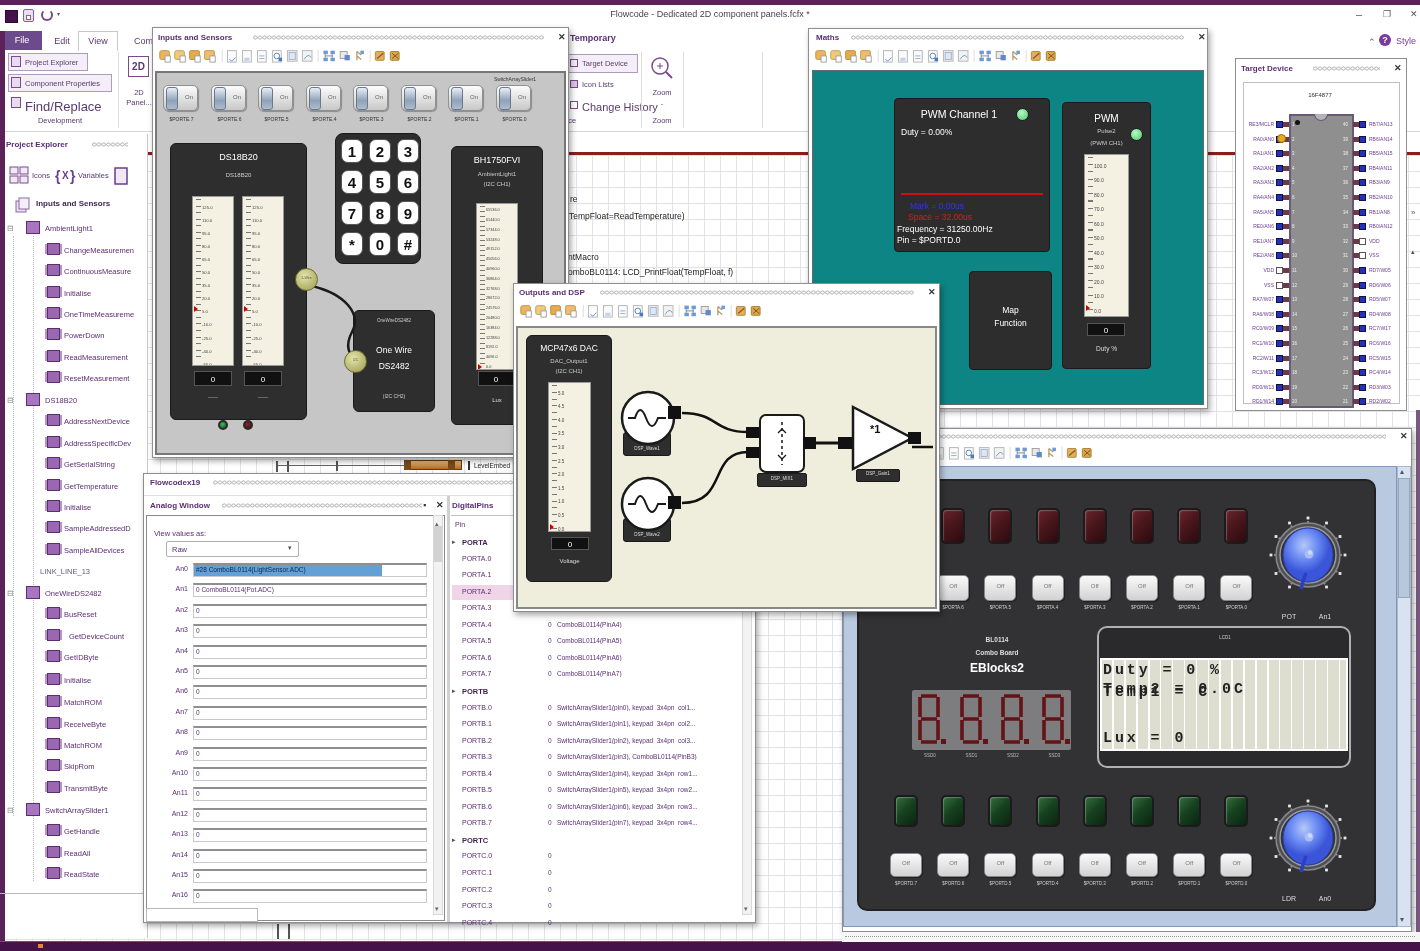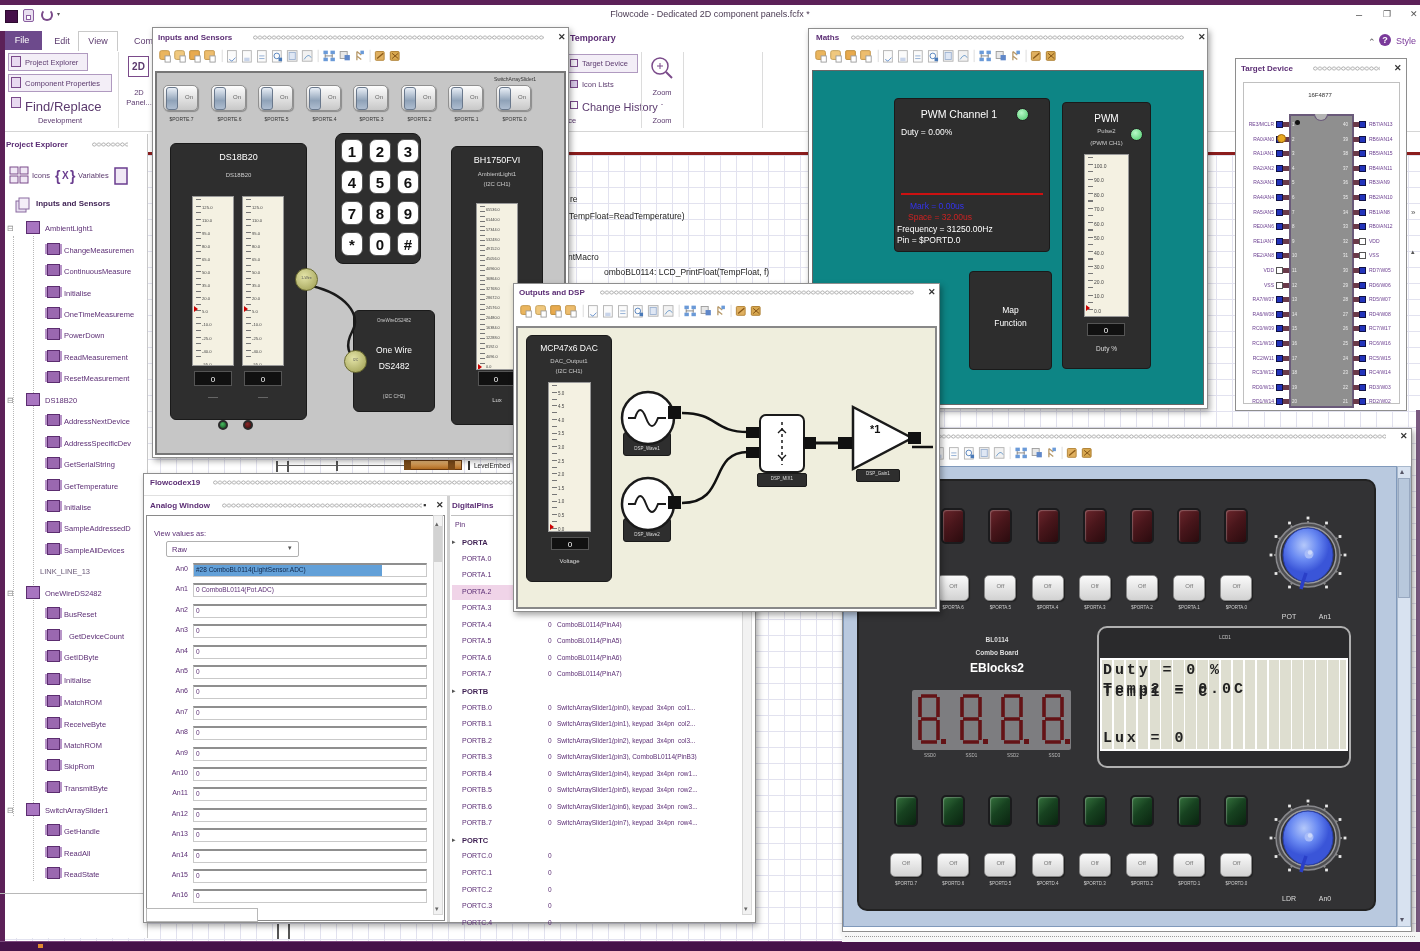--- a/index.html
+++ b/index.html
@@ -119,21 +119,21 @@
 <div class="abs" style="left:762px;top:52px;width:1px;height:76px;background:#dcdcdc"></div>
 <div class="abs" style="left:0;top:131px;width:1420px;height:1px;background:#d5d5d5"></div>
 <div class="abs" style="left:0;top:152px;width:1420px;height:3px;background:#8b1d1d"></div>
 <div class="abs" style="left:0;top:31px;width:5px;height:920px;background:#5c2158"></div>
 <div class="abs" style="left:1416px;top:410px;width:4px;height:541px;background:#7a5a80"></div>
 <div class="abs" style="left:0;top:941px;width:1420px;height:10px;background:#451349;border-top:1px solid #7c4a7e"></div>
 <div class="abs" style="left:38px;top:944px;width:5px;height:4px;background:#e08a30"></div>
 <div class="abs" style="left:570px;top:194px;font-size:8.5px;color:#222;font-weight:normal;white-space:nowrap;">re</div>
 <div class="abs" style="left:569px;top:211px;font-size:8.5px;color:#222;font-weight:normal;white-space:nowrap;">TempFloat=ReadTemperature)</div>
 <div class="abs" style="left:568px;top:252px;font-size:8.5px;color:#222;font-weight:normal;white-space:nowrap;">ntMacro</div>
-<div class="abs" style="left:568px;top:267px;font-size:8.5px;color:#222;font-weight:normal;white-space:nowrap;margin-left:36px;">omboBL0114: LCD_PrintFloat(TempFloat, f)</div>
+<div class="abs" style="left:568px;top:267px;font-size:8.5px;color:#222;font-weight:normal;white-space:nowrap;">omboBL0114: LCD_PrintFloat(TempFloat, f)</div>
 <div class="abs" style="left:276px;top:465px;width:130px;height:1px;background:#666"></div>
 <div class="abs" style="left:276px;top:461px;width:1.5px;height:11px;background:#555"></div>
 <div class="abs" style="left:287px;top:461px;width:1.5px;height:11px;background:#555"></div>
 <div class="abs" style="left:336px;top:461px;width:1.5px;height:10px;background:#555"></div>
 <div class="abs" style="left:404px;top:460px;width:58px;height:10px;background:linear-gradient(180deg,#e8b878,#b06a20);border:1px solid #6a3a10"></div>
 <div class="abs" style="left:404px;top:460px;width:7px;height:10px;background:#7a4a18"></div>
 <div class="abs" style="left:448px;top:460px;width:7px;height:10px;background:#7a4a18"></div>
 <div class="abs" style="left:468px;top:461px;width:1.5px;height:9px;background:#333"></div>
 <div class="abs" style="left:474px;top:462px;font-size:6.5px;color:#222;font-weight:normal;white-space:nowrap;">LevelEmbed</div>
 <div class="abs" style="left:277px;top:924px;width:1.5px;height:15px;background:#555"></div>

